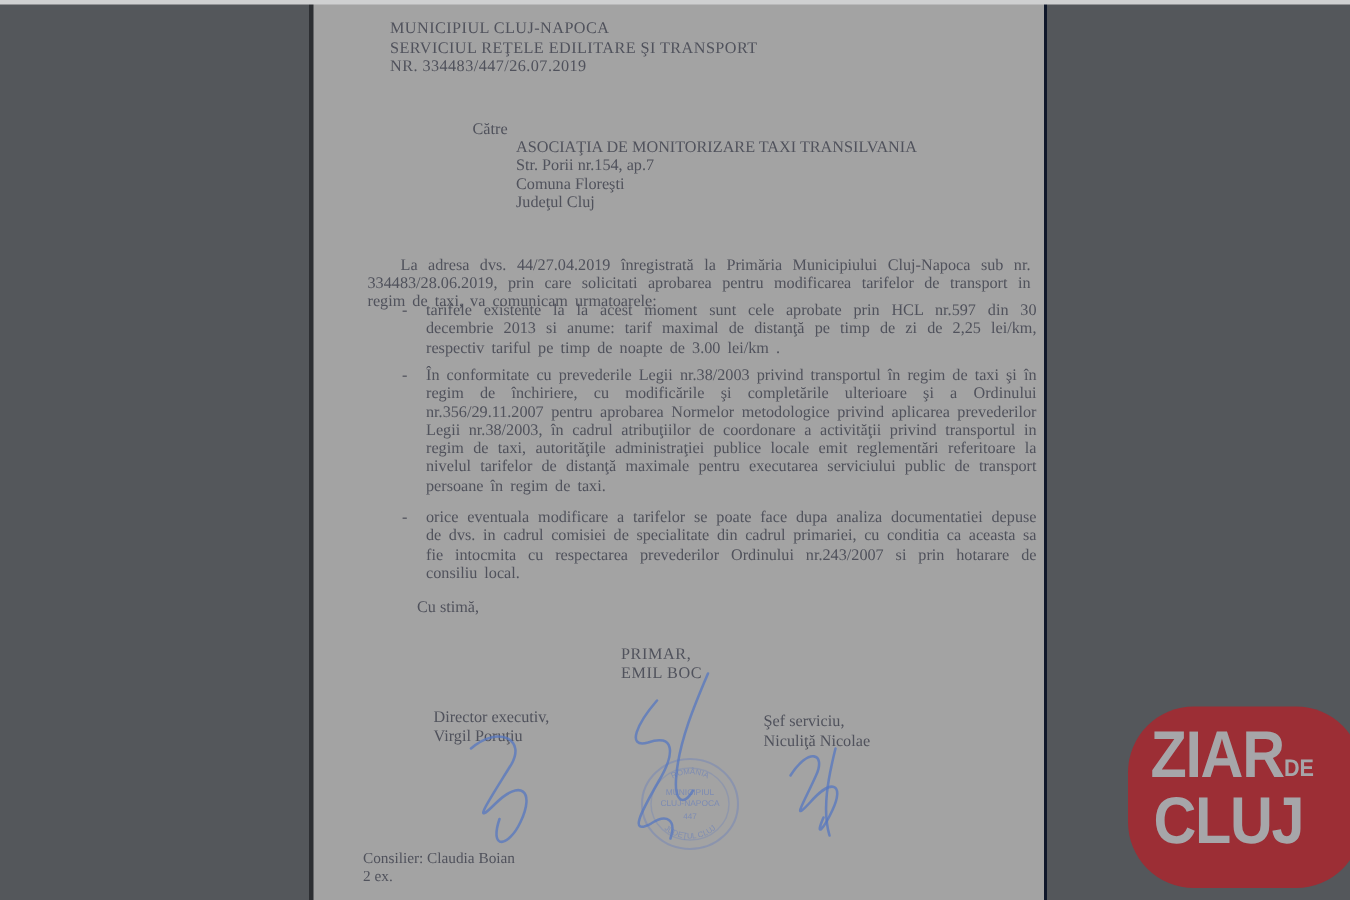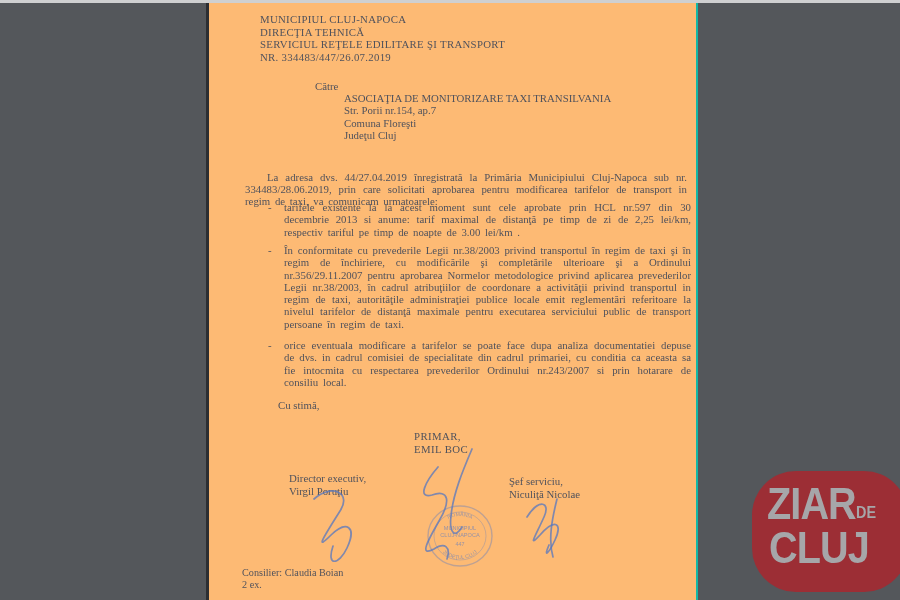--- a/index.html
+++ b/index.html
@@ -1,20 +1,20 @@
 <!DOCTYPE html>
 <html><head>
 <meta charset="utf-8">
 <style>
   html,body{margin:0;padding:0;background:#54575b;}
   .stage{position:relative;width:900px;height:600px;overflow:hidden;background:#54575b;
          font-family:"Liberation Serif",serif;}
   .top-line{position:absolute;left:0;top:0;width:900px;height:3px;background:#cfd0d1;z-index:5;}
-  .page{position:absolute;left:206px;top:0;width:492px;height:600px;background:#fdba74;
-        border-left:3px solid #2c2e32;border-right:2px solid #14b8a6;box-sizing:border-box;z-index:2;}
+  .page{position:absolute;left:206px;top:0;width:492px;height:600px;background:#a3a3a3;
+        border-left:3px solid #2c2e32;border-right:2px solid #0f172a;box-sizing:border-box;z-index:2;}
   .page *{color:#50525c;}
   .txt{position:absolute;font-size:10.8px;line-height:12.4px;white-space:nowrap;}
   .sender{left:51px;top:13px;letter-spacing:.3px;line-height:12.7px;}
   .catre{left:106px;top:80px;}
   .recipient{left:135px;top:92px;line-height:12.3px;}
   .para{position:absolute;font-size:10.8px;line-height:12.3px;text-align:justify;
         word-spacing:2px;}
   .intro{left:36px;top:160px;width:442px;text-indent:22px;}
   .bullet{left:58px;width:424px;padding-left:17px;box-sizing:border-box;}
   .bullet .dash{position:absolute;left:1px;top:0;}
@@ -38,21 +38,20 @@
 </head>
 <body>
 
 <div class="stage" style="background: rgb(84, 87, 91);">
   <div class="top-line"></div>
 
   <div class="page">
 
     <div class="txt sender">
       <div>MUNICIPIUL CLUJ-NAPOCA</div>
-      <div>DIRECŢIA TEHNICĂ</div>
       <div>SERVICIUL REŢELE EDILITARE ŞI TRANSPORT</div>
       <div>NR. 334483/447/26.07.2019</div>
     </div>
 
     <div class="txt catre">Către</div>
 
     <div class="txt recipient">
       <div>ASOCIAŢIA DE MONITORIZARE TAXI TRANSILVANIA</div>
       <div>Str. Porii nr.154, ap.7</div>
       <div>Comuna Floreşti</div>

